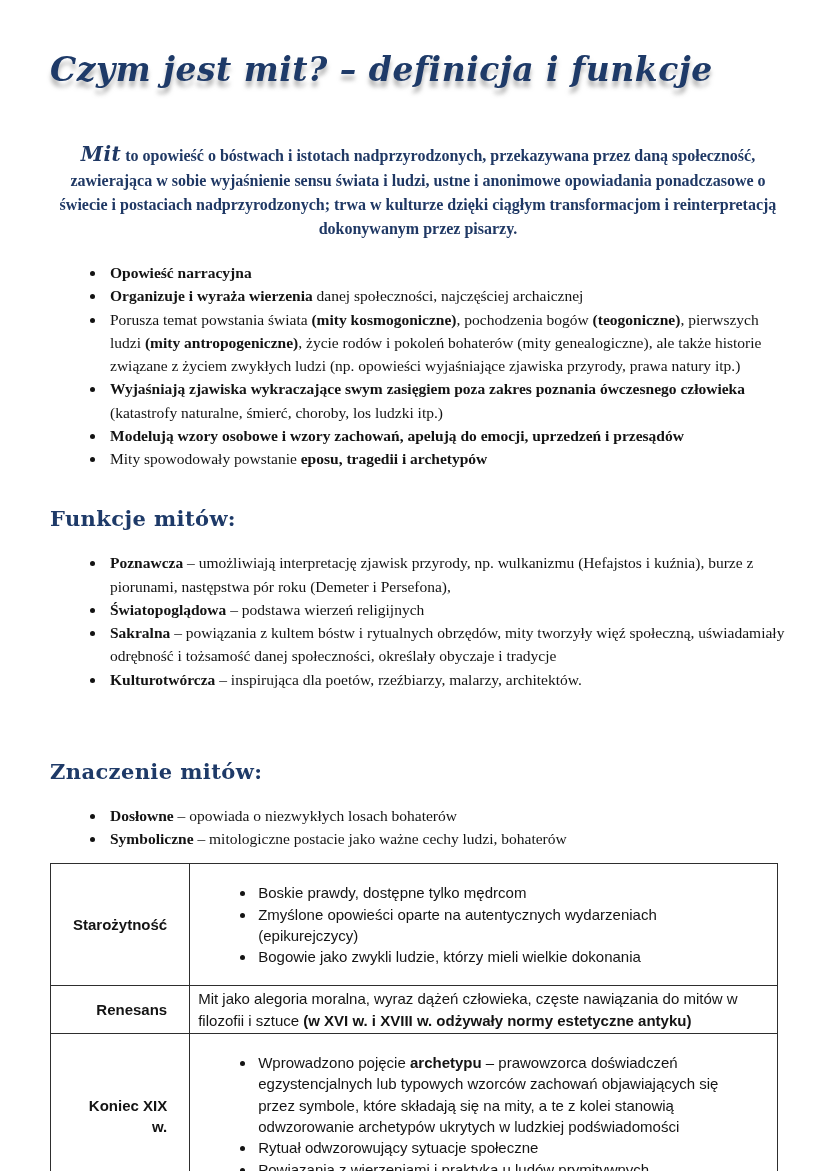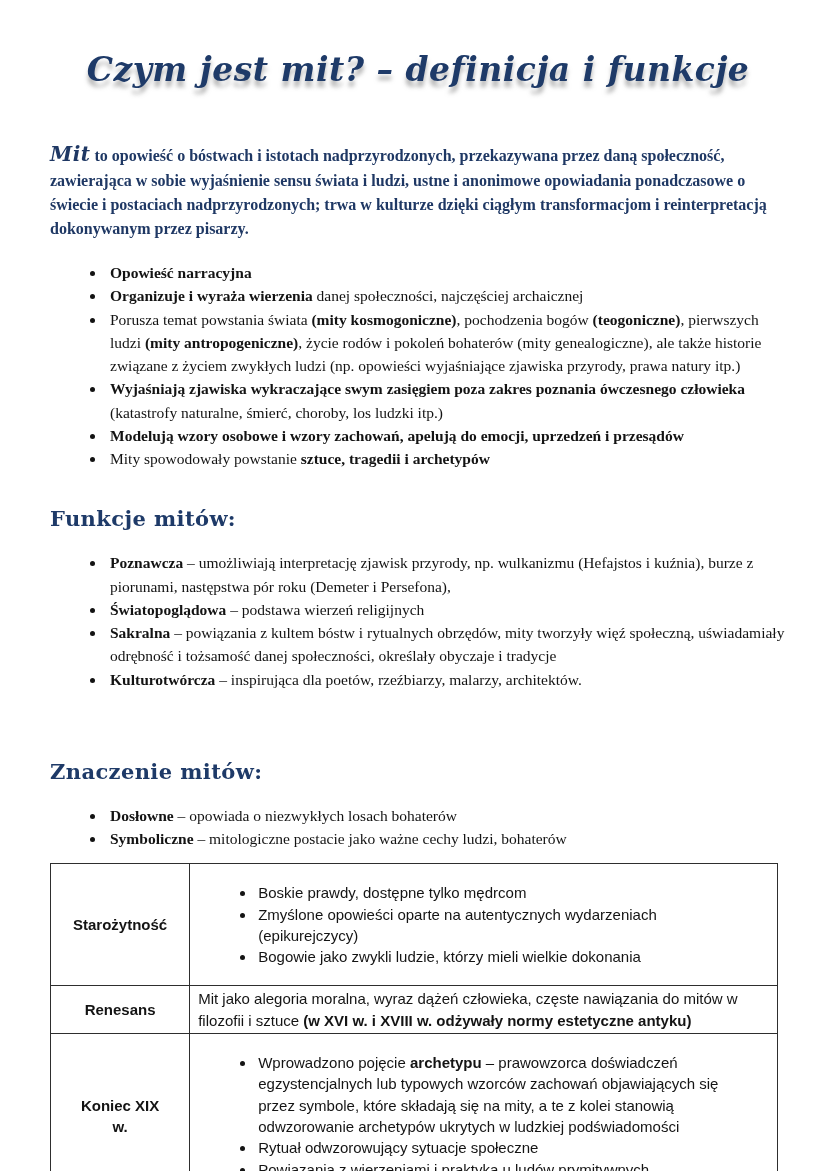--- a/index.html
+++ b/index.html
@@ -11,37 +11,37 @@
     margin: 0 auto;
     background: #ffffff;
     padding: 44px 42px 0 50px;
     font-family: "Liberation Serif", serif;
     color: #131313;
     overflow: hidden;
   }
   
   .doc-title {
     margin: 6px 0 0;
-    text-align: center;
+    text-align: left;
     font-family: "DejaVu Serif", serif;
     font-style: italic;
     font-weight: bold;
     font-size: 33px;
     letter-spacing: 0.5px;
     color: #1e3a68;
     text-shadow: 0 6px 4px rgba(125,125,125,0.55);
   }
   
   .intro {
     margin: 50px 0 0;
     font-weight: bold;
     color: #1f3864;
     font-size: 16px;
     line-height: 1.5;
-    text-align: left;
+    text-align: center;
   }
   .script-inline {
     font-family: "DejaVu Serif", serif;
     font-style: italic;
     font-size: 20px;
     letter-spacing: 0.5px;
   }
   
   ul.doc-list {
     margin: 20px 0 0;
@@ -72,21 +72,21 @@
     font-size: 15px;
     line-height: 1.42;
     color: #141414;
   }
   table.timeline th, table.timeline td {
     border: 1.6px solid #2e2e2e;
   }
   table.timeline th {
     width: 110px;
     font-weight: bold;
-    text-align: center;
+    text-align: right;
     vertical-align: middle;
     padding: 2px 22px;
     margin-left: 24px;
   }
   table.timeline td {
     padding: 2px 8px;
     vertical-align: middle;
     text-align: left;
   }
   table.timeline td ul {
@@ -103,21 +103,21 @@
   <h1 class="doc-title">Czym jest mit? – definicja i funkcje</h1>
 
   <p class="intro"><span class="script-inline">Mit</span><span> to opowieść o bóstwach i istotach nadprzyrodzonych, przekazywana przez daną społeczność, zawierająca w sobie wyjaśnienie sensu świata i ludzi, ustne i anonimowe opowiadania ponadczasowe o świecie i postaciach nadprzyrodzonych; trwa w kulturze dzięki ciągłym transformacjom i reinterpretacją dokonywanym przez pisarzy.</span></p>
 
   <ul class="doc-list">
       <li><span class="b">Opowieść narracyjna</span></li>
       <li><span class="b">Organizuje i wyraża wierzenia</span><span> danej społeczności, najczęściej archaicznej</span></li>
       <li><span>Porusza temat powstania świata </span><span class="b">(mity kosmogoniczne)</span><span>, pochodzenia bogów </span><span class="b">(teogoniczne)</span><span>, pierwszych ludzi </span><span class="b">(mity antropogeniczne)</span><span>, życie rodów i pokoleń bohaterów (mity genealogiczne), ale także historie związane z życiem zwykłych ludzi (np. opowieści wyjaśniające zjawiska przyrody, prawa natury itp.)</span></li>
       <li><span class="b">Wyjaśniają zjawiska wykraczające swym zasięgiem poza zakres poznania ówczesnego człowieka</span><span> (katastrofy naturalne, śmierć, choroby, los ludzki itp.)</span></li>
       <li><span class="b">Modelują wzory osobowe i wzory zachowań, apelują do emocji, uprzedzeń i przesądów</span></li>
-      <li><span>Mity spowodowały powstanie </span><span class="b">sztuce, tragedii i archetypów</span></li>
+      <li><span>Mity spowodowały powstanie </span><span class="b">eposu, tragedii i archetypów</span></li>
     </ul>
 
   <h2 class="section-heading gap-lg">Funkcje mitów:</h2>
 
   <ul class="doc-list">
       <li><span class="b">Poznawcza</span><span> – umożliwiają interpretację zjawisk przyrody, np. wulkanizmu (Hefajstos i kuźnia), burze z piorunami, następstwa pór roku (Demeter i Persefona),</span></li>
       <li><span class="b">Światopoglądowa</span><span> – podstawa wierzeń religijnych</span></li>
       <li><span class="b">Sakralna</span><span> – powiązania z kultem bóstw i rytualnych obrzędów, mity tworzyły więź społeczną, uświadamiały odrębność i tożsamość danej społeczności, określały obyczaje i tradycje</span></li>
       <li><span class="b">Kulturotwórcza</span><span> – inspirująca dla poetów, rzeźbiarzy, malarzy, architektów.</span></li>
     </ul>

